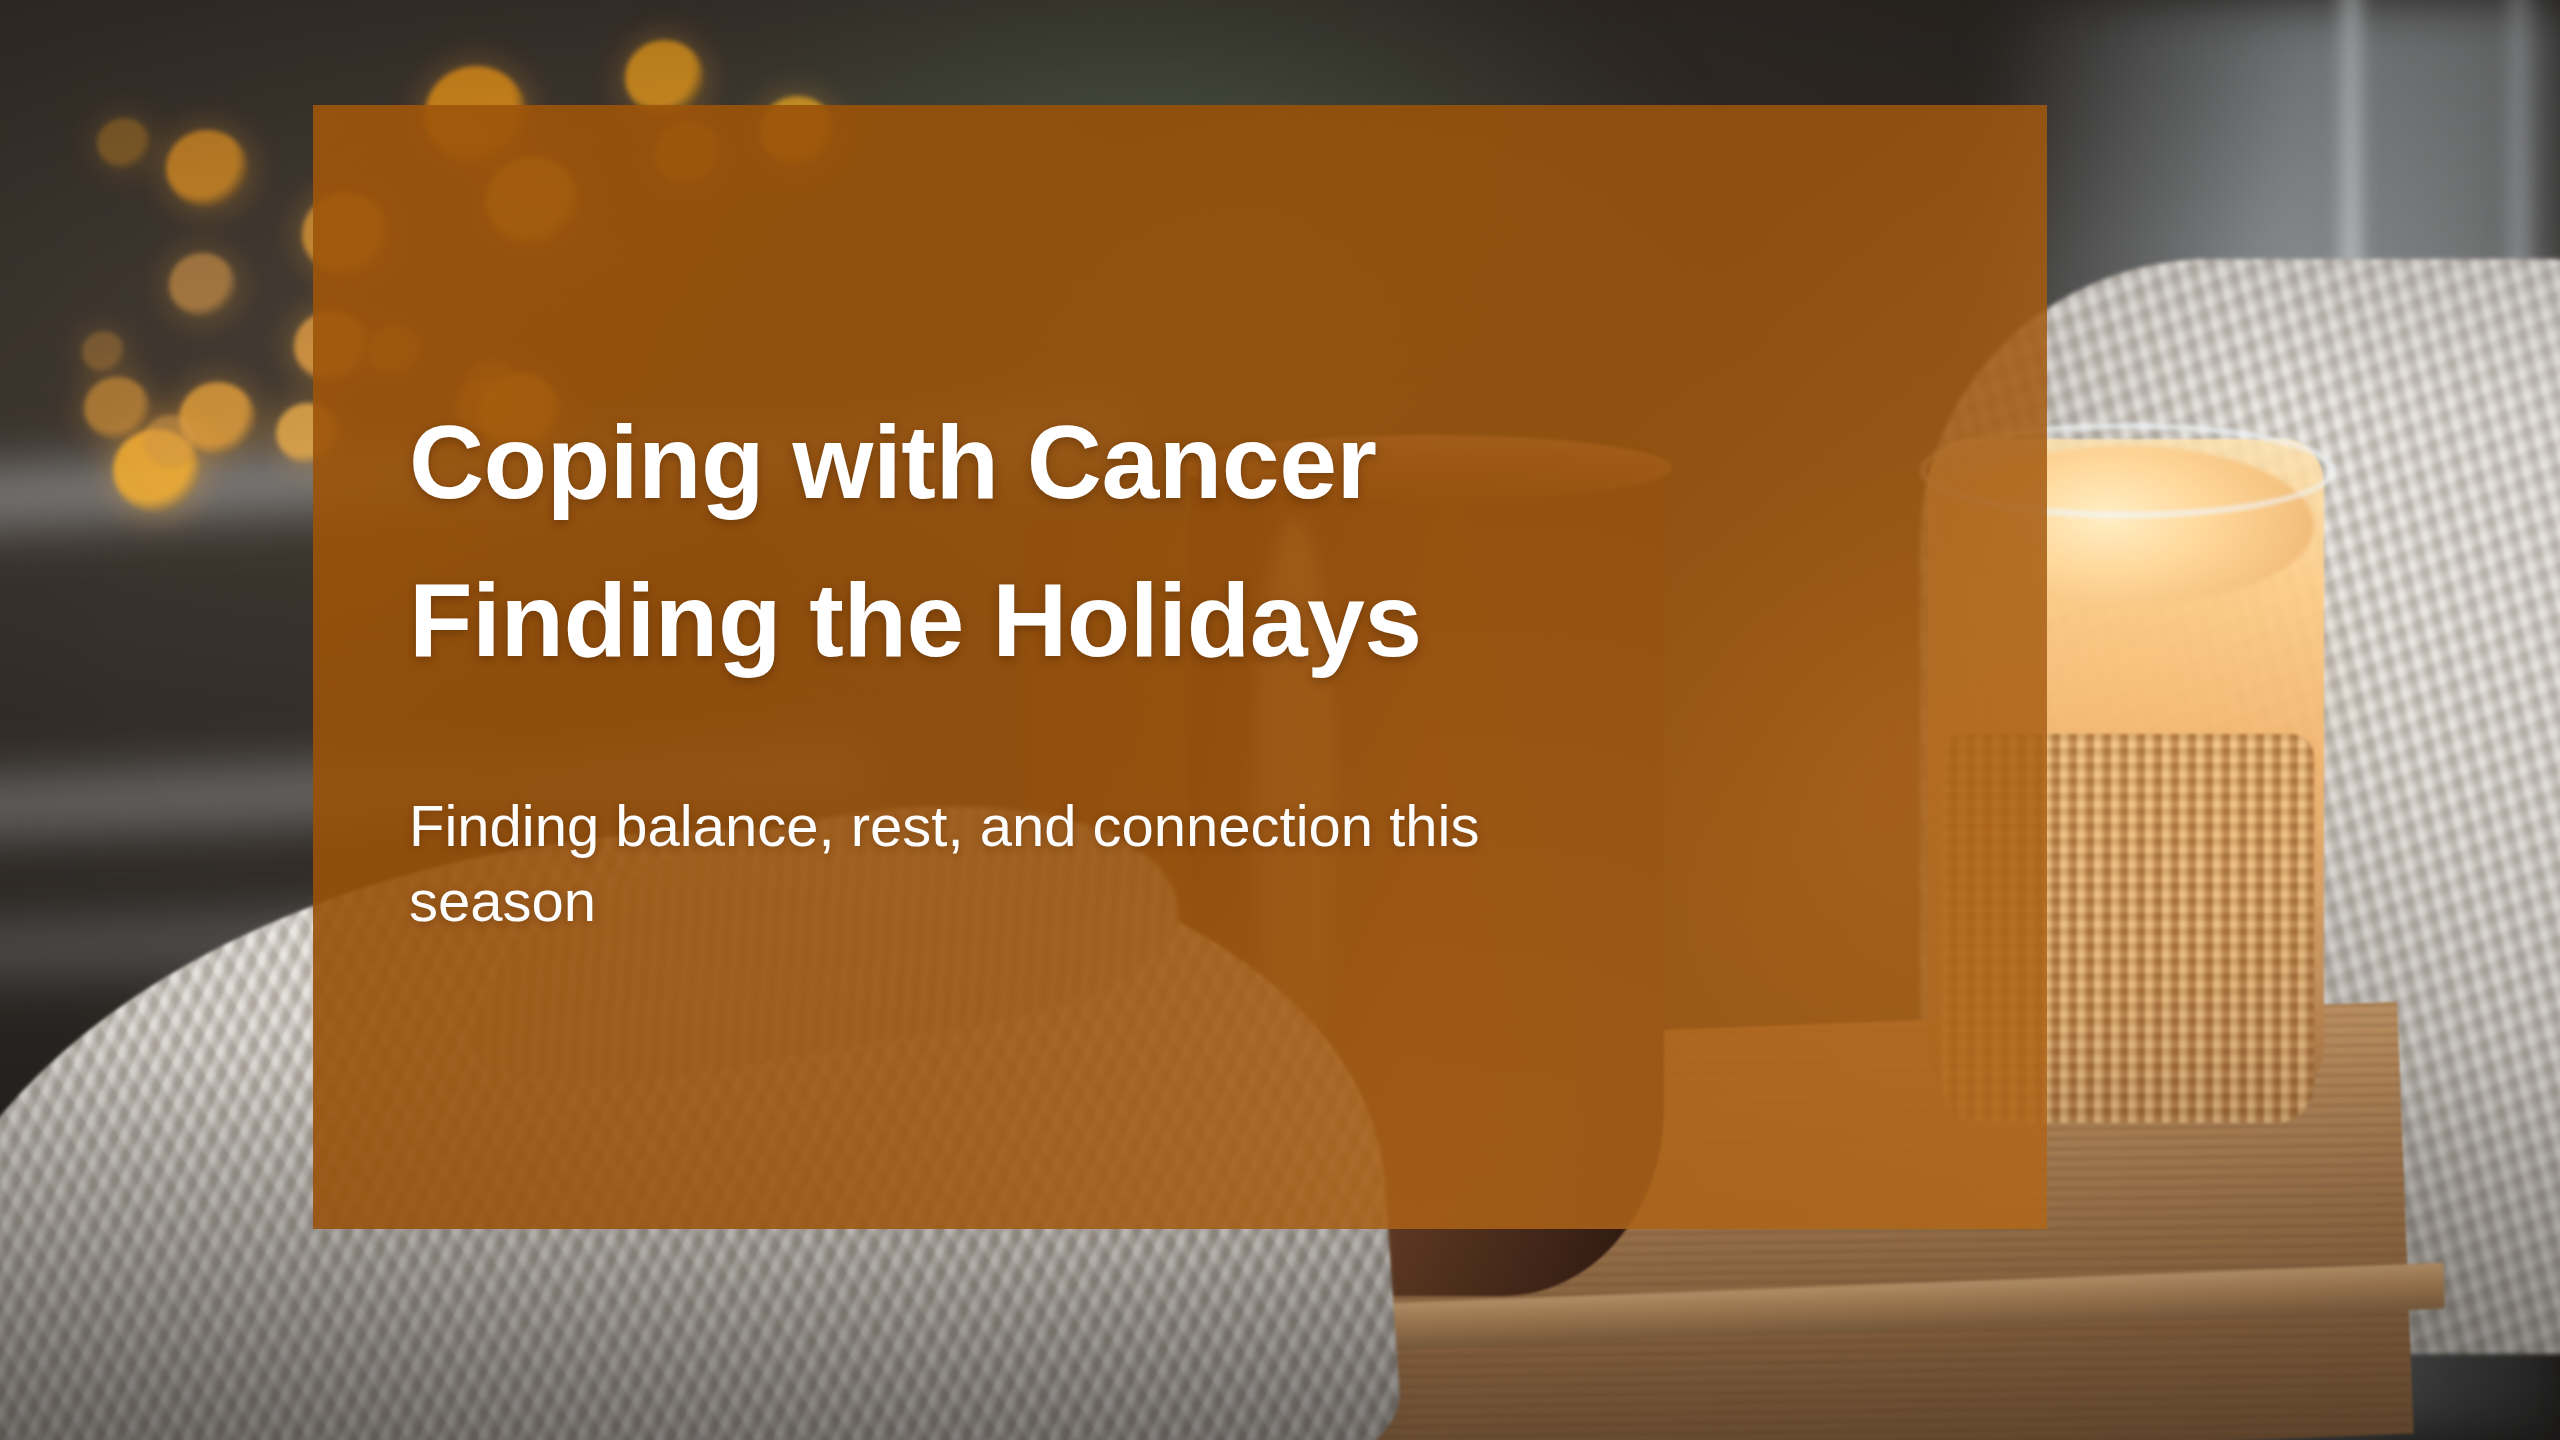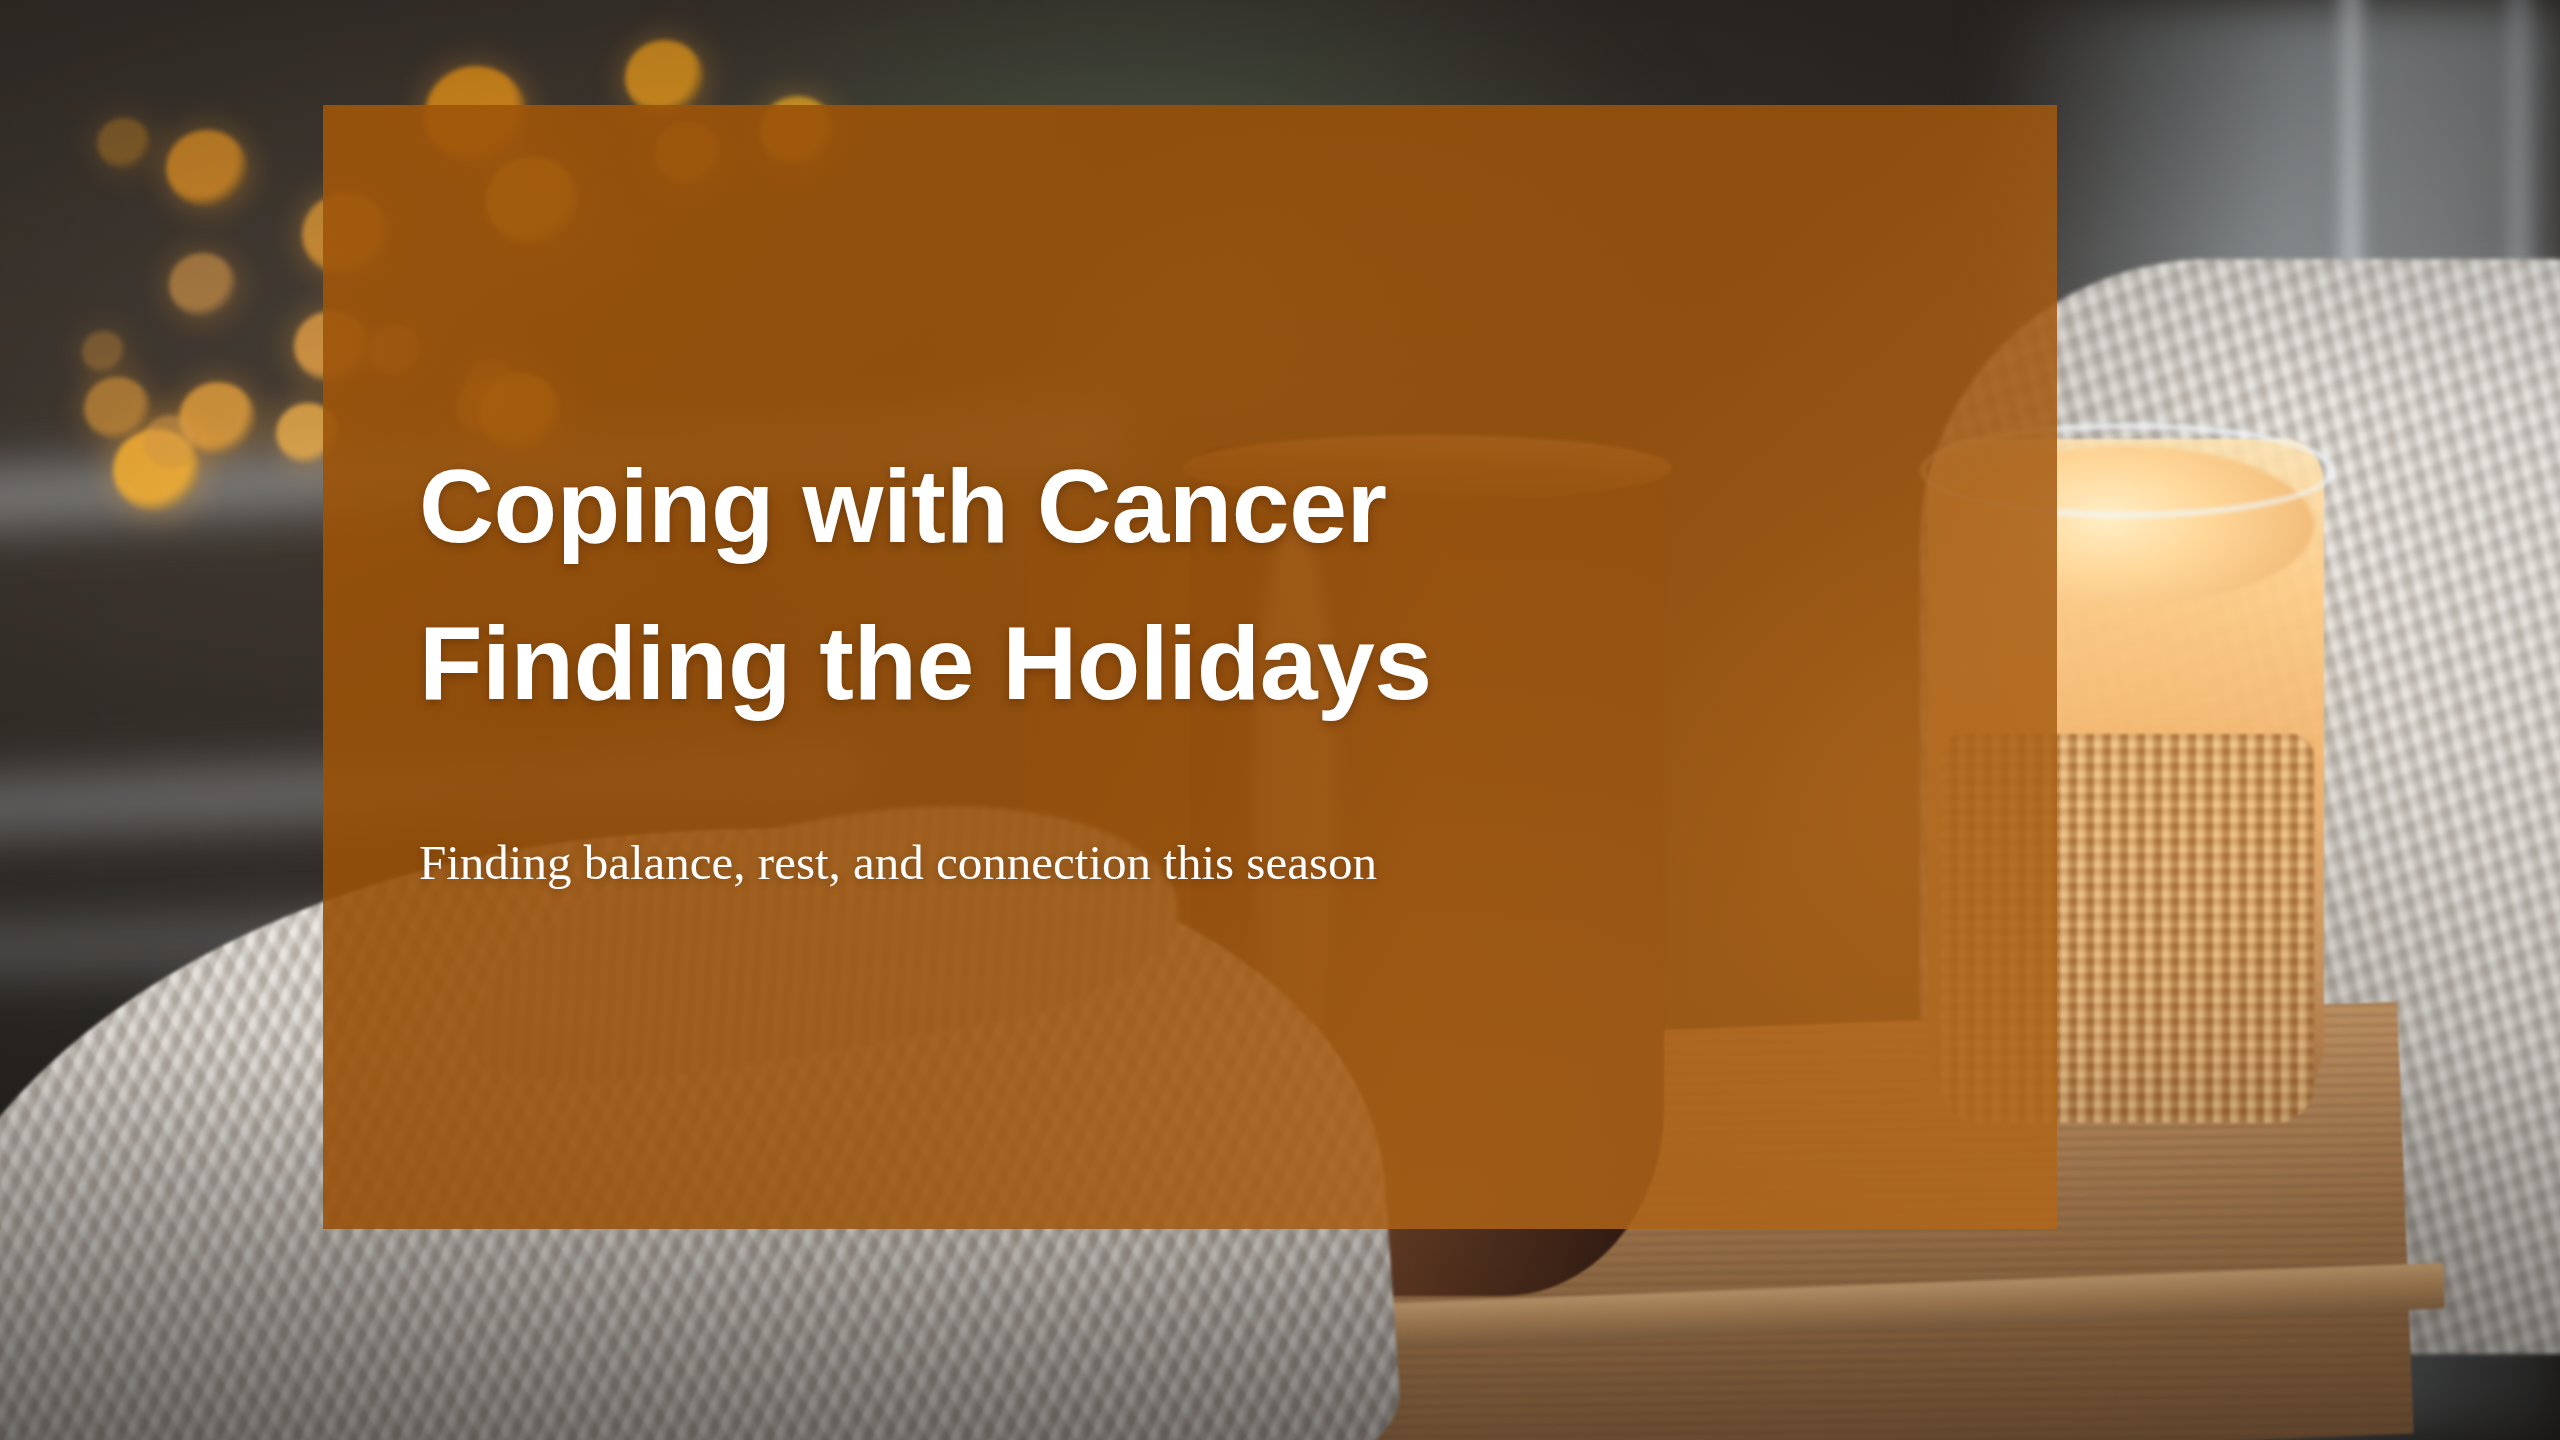--- a/index.html
+++ b/index.html
@@ -411,41 +411,40 @@
         rgba(160,86,10,0.90) 0%,
         rgba(152,80,8,0.90) 30%,
         rgba(156,84,12,0.88) 55%,
         rgba(170,96,22,0.87) 78%,
         rgba(176,102,26,0.86) 100%);
     box-sizing: border-box;
     padding: 0 96px;
     display: flex;
     flex-direction: column;
     justify-content: center;
-    margin-left: 10px;
   }
 
   .headline {
     color: #ffffff;
     font-family: "Liberation Sans", sans-serif;
     font-weight: bold;
     font-size: 104px;
     line-height: 1.30;
     letter-spacing: -0.5px;
     margin: 0 0 22px 0;
     text-shadow: 0 3px 10px rgba(60,26,0,0.38);
   }
   .headline-line { display: block; }
   .headline-line + .headline-line { margin-top: 22px; }
 
   .subhead {
     color: #fdfdfd;
-    font-family: Liberation Serif, serif;
+    font-family: Liberation Sans, sans-serif;
     font-weight: normal;
-    font-size: 49px;
+    font-size: 58px;
     line-height: 1.30;
     letter-spacing: 0px;
     margin: 78px 0 0 0;
     text-shadow: 0 2px 9px rgba(60,26,0,0.32);
     max-width: 1080px;
   }
 </style>
 </head>
 <body>
 

